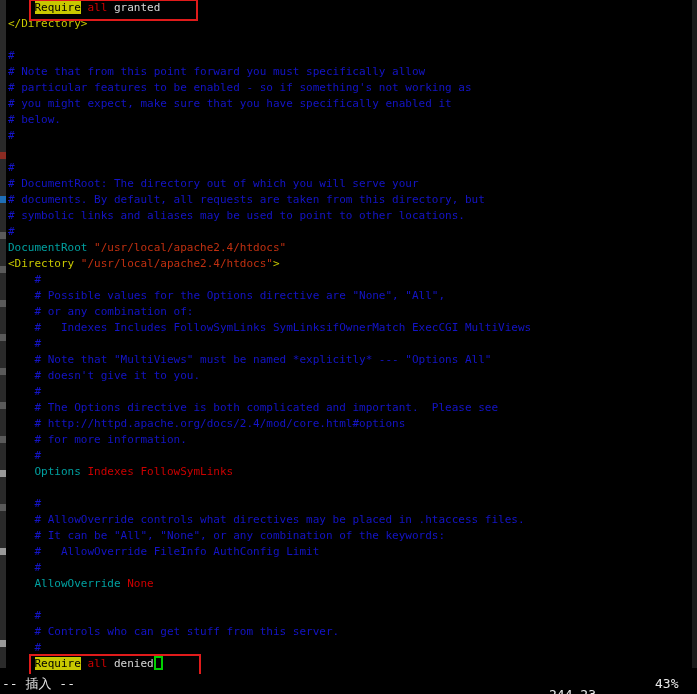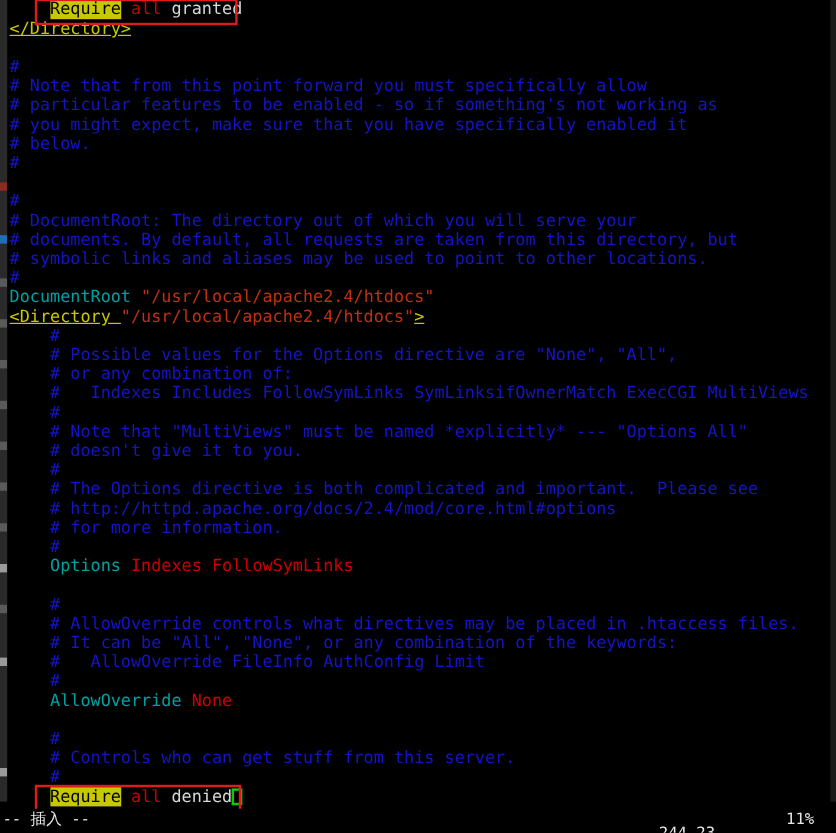--- a/index.html
+++ b/index.html
@@ -42,37 +42,37 @@
   .left-sliver .fleck.red  { background: #8a2b22; }
   .left-sliver .fleck.blue { background: #1f6fb8; }
 
   
   #buffer {
     position: absolute;
     left: 8px;
     top: 0;
     width: 689px;
     height: 668px;
-    font-size: 14px;
+    font-size: 11px;
     line-height: 16px;
     white-space: pre;
     letter-spacing: 0px;
   }
   .ln {
     height: 16px;
     line-height: 16px;
     white-space: pre;
   }
 
   
   .c-comment   { color: #1414c8; }            
   .c-directive { color: #00a0a0; text-align: center; }            
   .c-string    { color: #c03010; }            
   .c-keyword   { color: #cc0000; }            
-  .c-tag       { color: #c8c800; text-decoration: underline; }            
+  .c-tag       { color: #c8c800; }            
   .c-plain     { color: #d8d8d8; }            
   .c-search    {                              
     background: #c8c800;
     color: #000000;
   }
   .cursor-blk {
     background: #000000;
     border: 2px solid #00d000;
     display: inline-block;
     width: 9px;
@@ -149,16 +149,16 @@
   <div class="right-sliver"></div>
 
   <div id="buffer"><div class="ln"><span>    </span><span class="c-search">Require</span><span class="c-plain"> </span><span class="c-keyword">all</span><span class="c-plain"> granted</span></div><div class="ln"><span class="c-tag">&lt;/Directory&gt;</span></div><div class="ln">&nbsp;</div><div class="ln"><span class="c-comment">#</span></div><div class="ln"><span class="c-comment"># Note that from this point forward you must specifically allow</span></div><div class="ln"><span class="c-comment"># particular features to be enabled - so if something's not working as</span></div><div class="ln"><span class="c-comment"># you might expect, make sure that you have specifically enabled it</span></div><div class="ln"><span class="c-comment"># below.</span></div><div class="ln"><span class="c-comment">#</span></div><div class="ln">&nbsp;</div><div class="ln"><span class="c-comment">#</span></div><div class="ln"><span class="c-comment"># DocumentRoot: The directory out of which you will serve your</span></div><div class="ln"><span class="c-comment"># documents. By default, all requests are taken from this directory, but</span></div><div class="ln"><span class="c-comment"># symbolic links and aliases may be used to point to other locations.</span></div><div class="ln"><span class="c-comment">#</span></div><div class="ln"><span class="c-directive">DocumentRoot</span><span class="c-plain"> </span><span class="c-string">"/usr/local/apache2.4/htdocs"</span></div><div class="ln"><span class="c-tag">&lt;Directory </span><span class="c-string">"/usr/local/apache2.4/htdocs"</span><span class="c-tag">&gt;</span></div><div class="ln"><span>    </span><span class="c-comment">#</span></div><div class="ln"><span>    </span><span class="c-comment"># Possible values for the Options directive are "None", "All",</span></div><div class="ln"><span>    </span><span class="c-comment"># or any combination of:</span></div><div class="ln"><span>    </span><span class="c-comment">#   Indexes Includes FollowSymLinks SymLinksifOwnerMatch ExecCGI MultiViews</span></div><div class="ln"><span>    </span><span class="c-comment">#</span></div><div class="ln"><span>    </span><span class="c-comment"># Note that "MultiViews" must be named *explicitly* --- "Options All"</span></div><div class="ln"><span>    </span><span class="c-comment"># doesn't give it to you.</span></div><div class="ln"><span>    </span><span class="c-comment">#</span></div><div class="ln"><span>    </span><span class="c-comment"># The Options directive is both complicated and important.  Please see</span></div><div class="ln"><span>    </span><span class="c-comment"># http://httpd.apache.org/docs/2.4/mod/core.html#options</span></div><div class="ln"><span>    </span><span class="c-comment"># for more information.</span></div><div class="ln"><span>    </span><span class="c-comment">#</span></div><div class="ln"><span>    </span><span class="c-directive">Options</span><span class="c-plain"> </span><span class="c-keyword">Indexes FollowSymLinks</span></div><div class="ln">&nbsp;</div><div class="ln"><span>    </span><span class="c-comment">#</span></div><div class="ln"><span>    </span><span class="c-comment"># AllowOverride controls what directives may be placed in .htaccess files.</span></div><div class="ln"><span>    </span><span class="c-comment"># It can be "All", "None", or any combination of the keywords:</span></div><div class="ln"><span>    </span><span class="c-comment">#   AllowOverride FileInfo AuthConfig Limit</span></div><div class="ln"><span>    </span><span class="c-comment">#</span></div><div class="ln"><span>    </span><span class="c-directive">AllowOverride</span><span class="c-plain"> </span><span class="c-keyword">None</span></div><div class="ln">&nbsp;</div><div class="ln"><span>    </span><span class="c-comment">#</span></div><div class="ln"><span>    </span><span class="c-comment"># Controls who can get stuff from this server.</span></div><div class="ln"><span>    </span><span class="c-comment">#</span></div><div class="ln"><span>    </span><span class="c-search">Require</span><span class="c-plain"> </span><span class="c-keyword">all</span><span class="c-plain"> denied</span><span class="cursor-blk"></span></div></div>
 
   <div class="annot" id="annot-top"></div>
   <div class="annot" id="annot-bottom"></div>
 
   <div id="statusline">
     <span id="status-mode">-- 插入 --</span>
     <span id="status-pos">244,23</span>
-    <span id="status-pct">11%</span>
+    <span id="status-pct">43%</span>
   </div>
 
 </div>
 
 </body></html>

